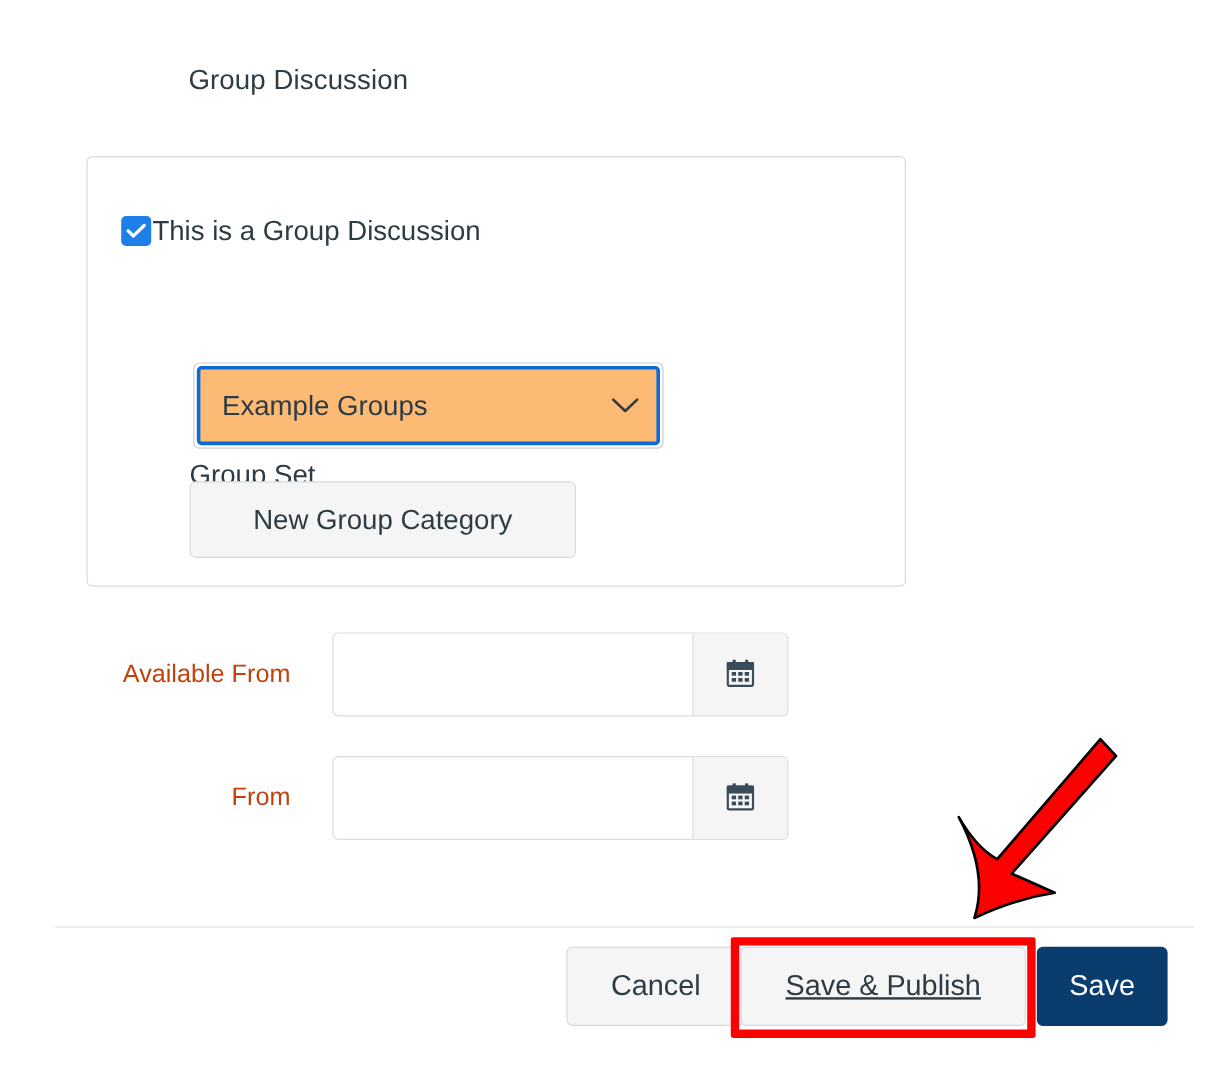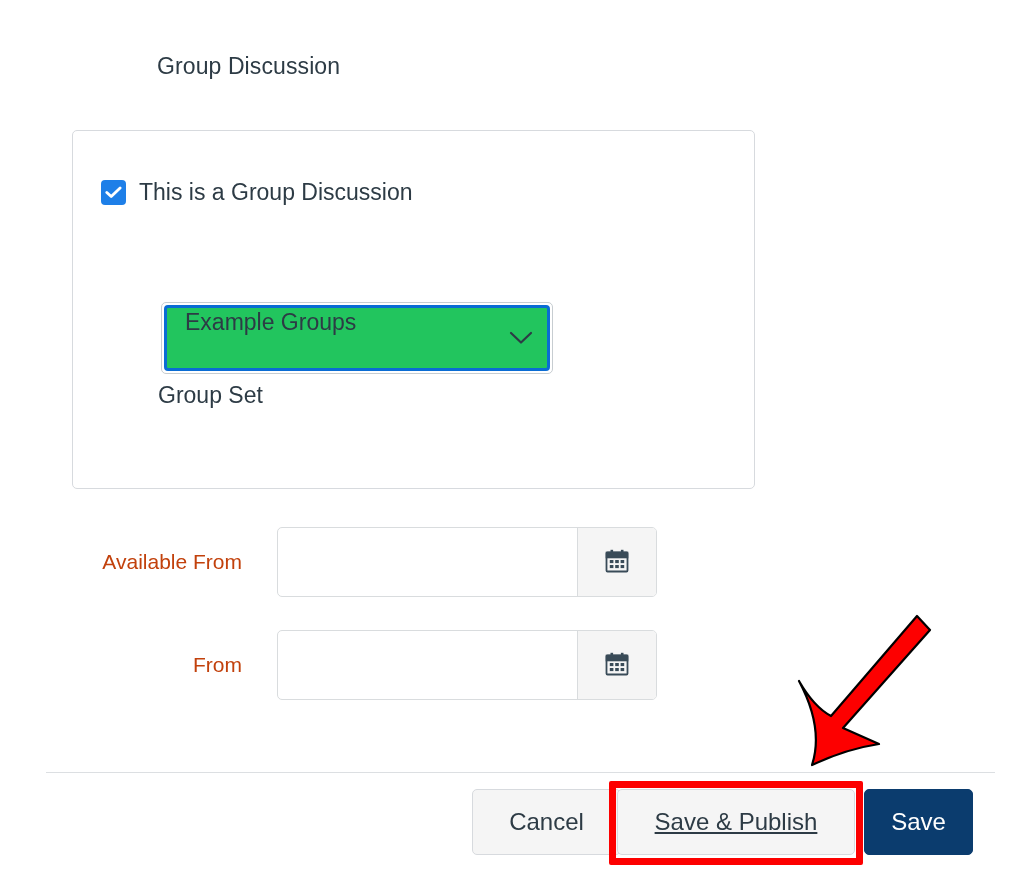--- a/index.html
+++ b/index.html
@@ -56,21 +56,21 @@
     border-radius: 4px;
     background: #1e7fe8;
     display: inline-flex;
     align-items: center;
     justify-content: center;
     flex: none;
     cursor: pointer;
   }
   #group-discussion-checkbox svg { display: block; }
   #group-discussion-checkbox-label {
-    margin-left: 13px;
+    margin-left: 1px;
     font-size: 23px;
     line-height: 30px;
     color: #2d3b45;
     white-space: nowrap;
   }
 
   
   #group-set-label {
     position: absolute;
     left: 85px;
@@ -93,24 +93,24 @@
     background: #ffffff;
     box-sizing: border-box;
     padding: 2px;
   }
   #group-set-select {
     width: 100%;
     height: 100%;
     box-sizing: border-box;
     border: 3px solid #0a6cd4;
     border-radius: 4px;
-    background: #22c55e;
+    background: #fdba74;
     position: relative;
     display: flex;
-    align-items: flex-start;
+    align-items: center;
     cursor: pointer;
   }
   #group-set-select-value {
     font-size: 23px;
     color: #2d3b45;
     padding-left: 18px;
     line-height: 28px;
     white-space: nowrap;
     overflow: hidden;
   }
@@ -306,20 +306,21 @@
     <div id="group-set-select">
       <span id="group-set-select-value">Example Groups</span>
       <span id="group-set-select-chevron">
         <svg width="24" height="14" viewBox="0 0 24 14" aria-hidden="true">
           <path d="M2 2 L12 11.5 L22 2" fill="none" stroke="#2d3b45" stroke-width="2.2" stroke-linecap="round" stroke-linejoin="round"></path>
         </svg>
       </span>
     </div>
   </div>
 
+  <button id="new-group-category-button">New Group Category</button>
 </div>
 
 <div class="date-row" id="date-row-available-from">
   <div class="date-label">Available From</div>
   <div class="date-field">
     <input class="date-input" type="text" value="" placeholder="" style="">
     <button class="date-picker-button">
       <span>
         <svg width="26" height="26" viewBox="0 0 26 26" aria-hidden="true">
           <rect x="2.5" y="4.5" width="21" height="19" rx="1" fill="none" stroke="#394b58" stroke-width="1.8"></rect>

